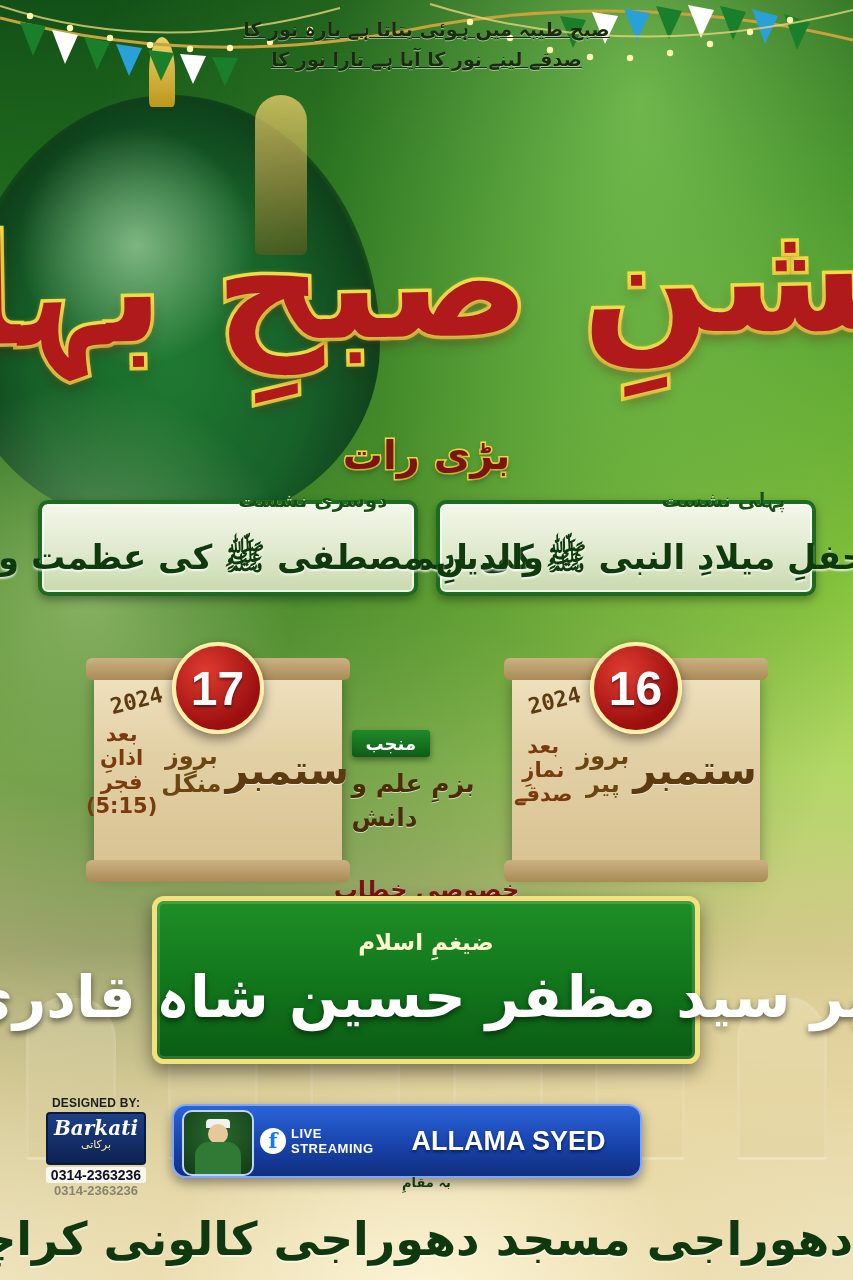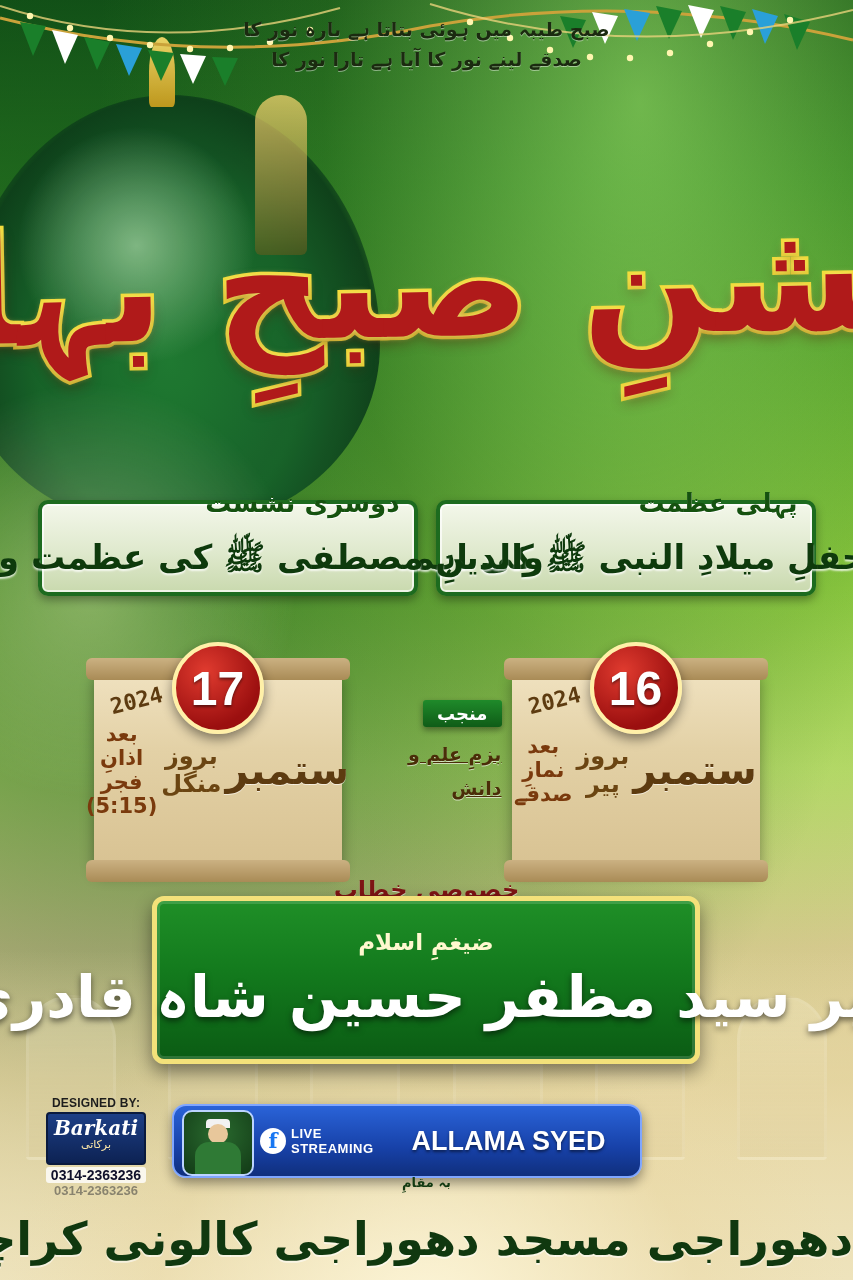--- a/index.html
+++ b/index.html
@@ -73,20 +73,21 @@
 
   
   .couplet {
     position:absolute; top:14px; left:0; right:0;
     text-align:center;
     direction: rtl;
     color:#1b2a10;
     font-family:"DejaVu Sans", sans-serif;
     font-weight:bold;
     text-shadow: 0 1px 0 rgba(255,255,255,0.45);
+    text-decoration: underline;
   }
   .couplet div { font-size:19px; line-height:30px; letter-spacing:0.5px;}
 
   
   .title-wrap {
     position:absolute; top:120px; left:0; right:0; height:330px;
     display:flex; align-items:center; justify-content:center;
     direction: rtl;
   }
   .title-main {
@@ -124,24 +125,24 @@
     position:relative;
     width: 380px; height: 96px;
     background: linear-gradient(180deg,#f3f7ea 0%, #dfe9cd 55%, #c9d9ae 100%);
     border: 4px solid #1d6b1f;
     border-radius: 10px;
     box-shadow: 0 4px 10px rgba(0,0,0,0.35), inset 0 0 0 2px rgba(255,255,255,.7);
     display:flex; align-items:flex-end; justify-content:center;
     padding-bottom:6px;
   }
   .session .label {
-    position:absolute; top:-16px; right:14px;
+    position:absolute; top:-16px; right:26px;
     direction:rtl;
     font-family:"DejaVu Sans", sans-serif;
-    font-weight:bold; font-size:26px; color:#15520f;
+    font-weight:bold; font-size:20px; color:#15520f;
     text-shadow: 0 1px 0 #fff;
   }
   .session .txt {
     direction:rtl;
     font-family:"DejaVu Sans", sans-serif;
     font-weight:bold;
     font-size:34px;
     color:#0e3a0c;
     white-space:nowrap;
     text-shadow: 0 2px 2px rgba(255,255,255,.75);
@@ -198,36 +199,35 @@
     position:absolute; top:-28px; left:50%; transform:translateX(-50%);
     width:92px; height:92px; border-radius:50%;
     background: radial-gradient(circle at 35% 30%, #e03b2f, #9b0f0f 70%);
     border:4px solid #fff0a8;
     box-shadow: 0 5px 12px rgba(0,0,0,.45);
     color:#fff; font-family:"Liberation Sans", sans-serif; font-weight:bold;
     font-size:48px; display:flex; align-items:center; justify-content:center;
     text-shadow:0 2px 3px rgba(0,0,0,.5);
   }
   .mid-ribbon {
-    position:relative; width:150px; margin-top:70px;
-    direction:rtl; text-align:right;
+    position:relative; width:150px; margin-top:100px;
+    direction:rtl; text-align:left;
   }
   .ribbon-tag {
     display:inline-block;
     background: linear-gradient(180deg,#1f8a2a,#0f5c17);
     color:#fff; font-family:"DejaVu Sans", sans-serif; font-weight:bold;
     font-size:18px; padding:3px 14px; border-radius:3px;
     box-shadow:0 3px 6px rgba(0,0,0,.4);
   }
   .mid-lines {
     margin-top:10px; direction:rtl;
     font-family:"DejaVu Sans", sans-serif; font-weight:bold;
-    font-size:19px; color:#4a2d08; line-height:34px;
+    font-size:25px; color:#4a2d08; line-height:34px;
     text-shadow:0 1px 0 rgba(255,255,255,.6);
-    text-decoration:underline;
   }
 
   
   .speaker-label {
     position:absolute; top:876px; left:0; right:0; text-align:center;
     direction:rtl;
     font-family:"DejaVu Sans", sans-serif; font-weight:bold;
     font-size:24px; color:#7d1414;
     text-shadow:0 1px 0 rgba(255,255,255,.6);
   }
@@ -413,24 +413,25 @@
   </svg>
 
   <div class="couplet">
     <div>صبح طیبہ میں ہوئی بتاتا ہے بارہ نور کا</div>
     <div>صدقے لینے نور کا آیا ہے تارا نور کا</div>
   </div>
 
   <div class="title-wrap">
     <div class="title-main">جشنِ صبحِ بہار</div>
   </div>
+  <div class="title-sub">بڑی رات</div>
 
   <div class="sessions">
     <div class="session">
-      <span class="label">پہلی عظمت</span>
+      <span class="label">پہلی نشست</span>
       <span class="txt">محفلِ میلادِ النبی ﷺ کی اہمیت</span>
     </div>
     <div class="session">
       <span class="label">دوسری نشست</span>
       <span class="txt">والدینِ مصطفی ﷺ کی عظمت و شان</span>
     </div>
   </div>
 
   <div class="dates">
 

